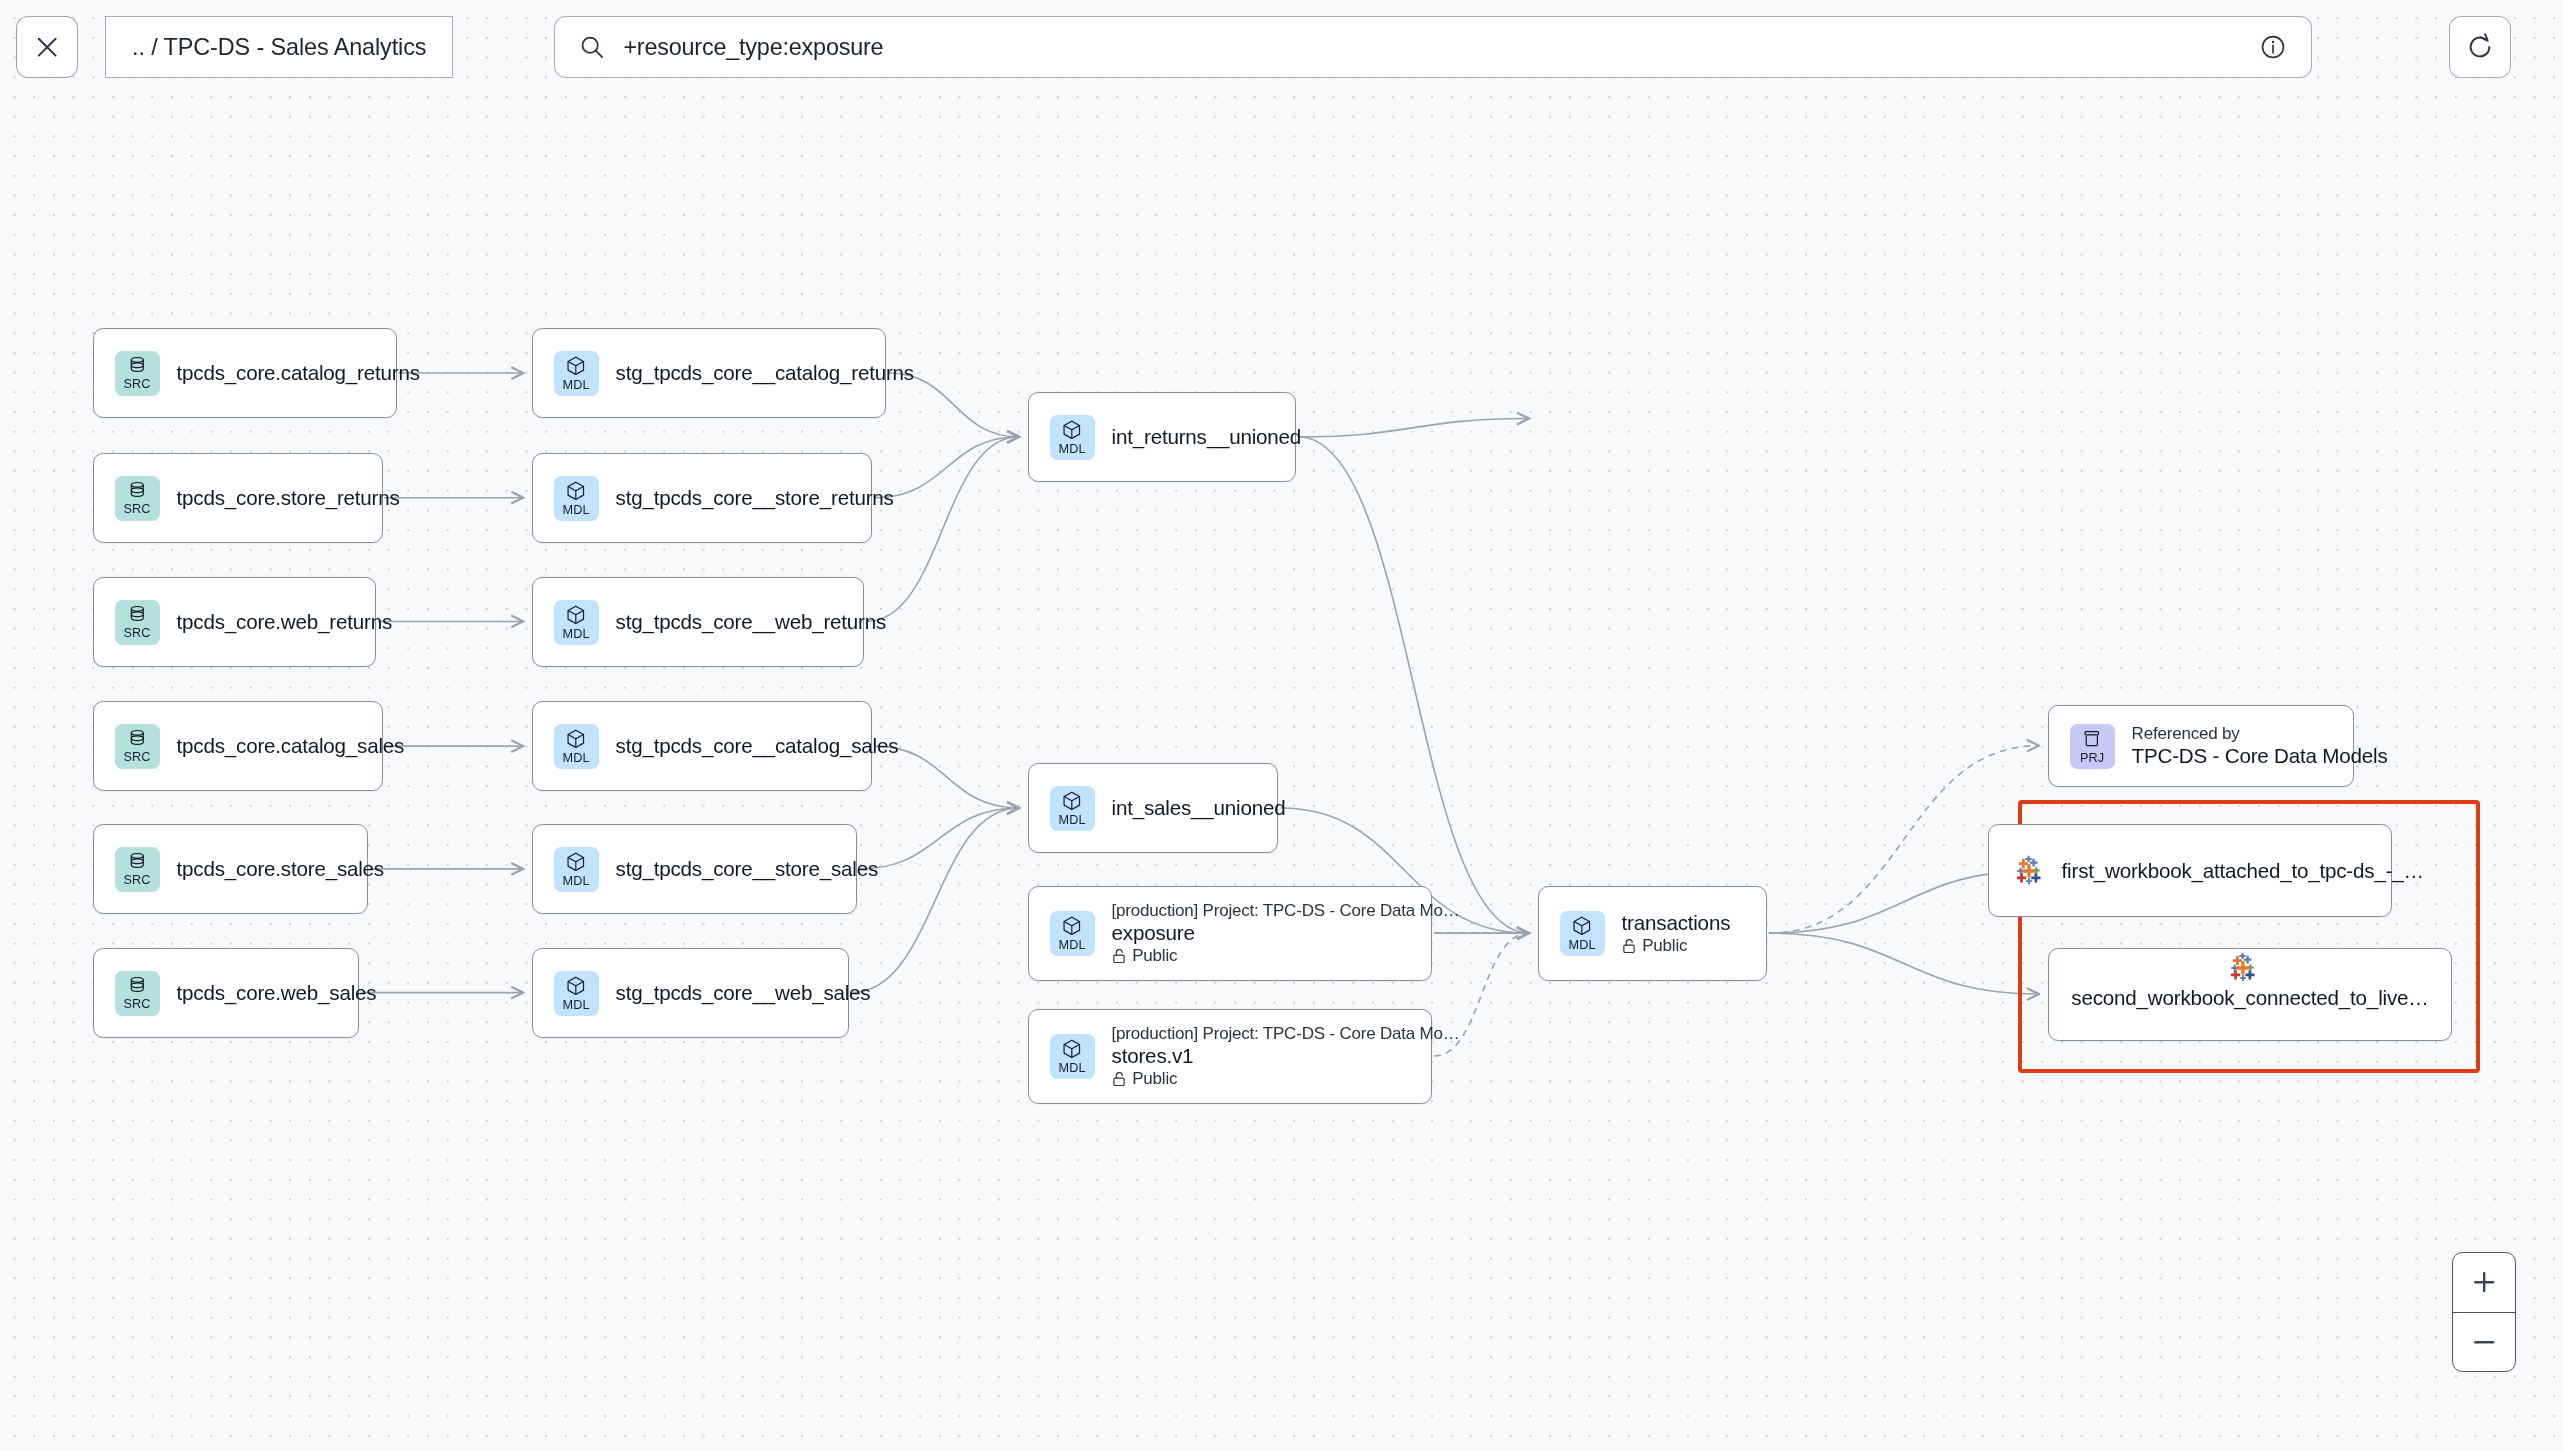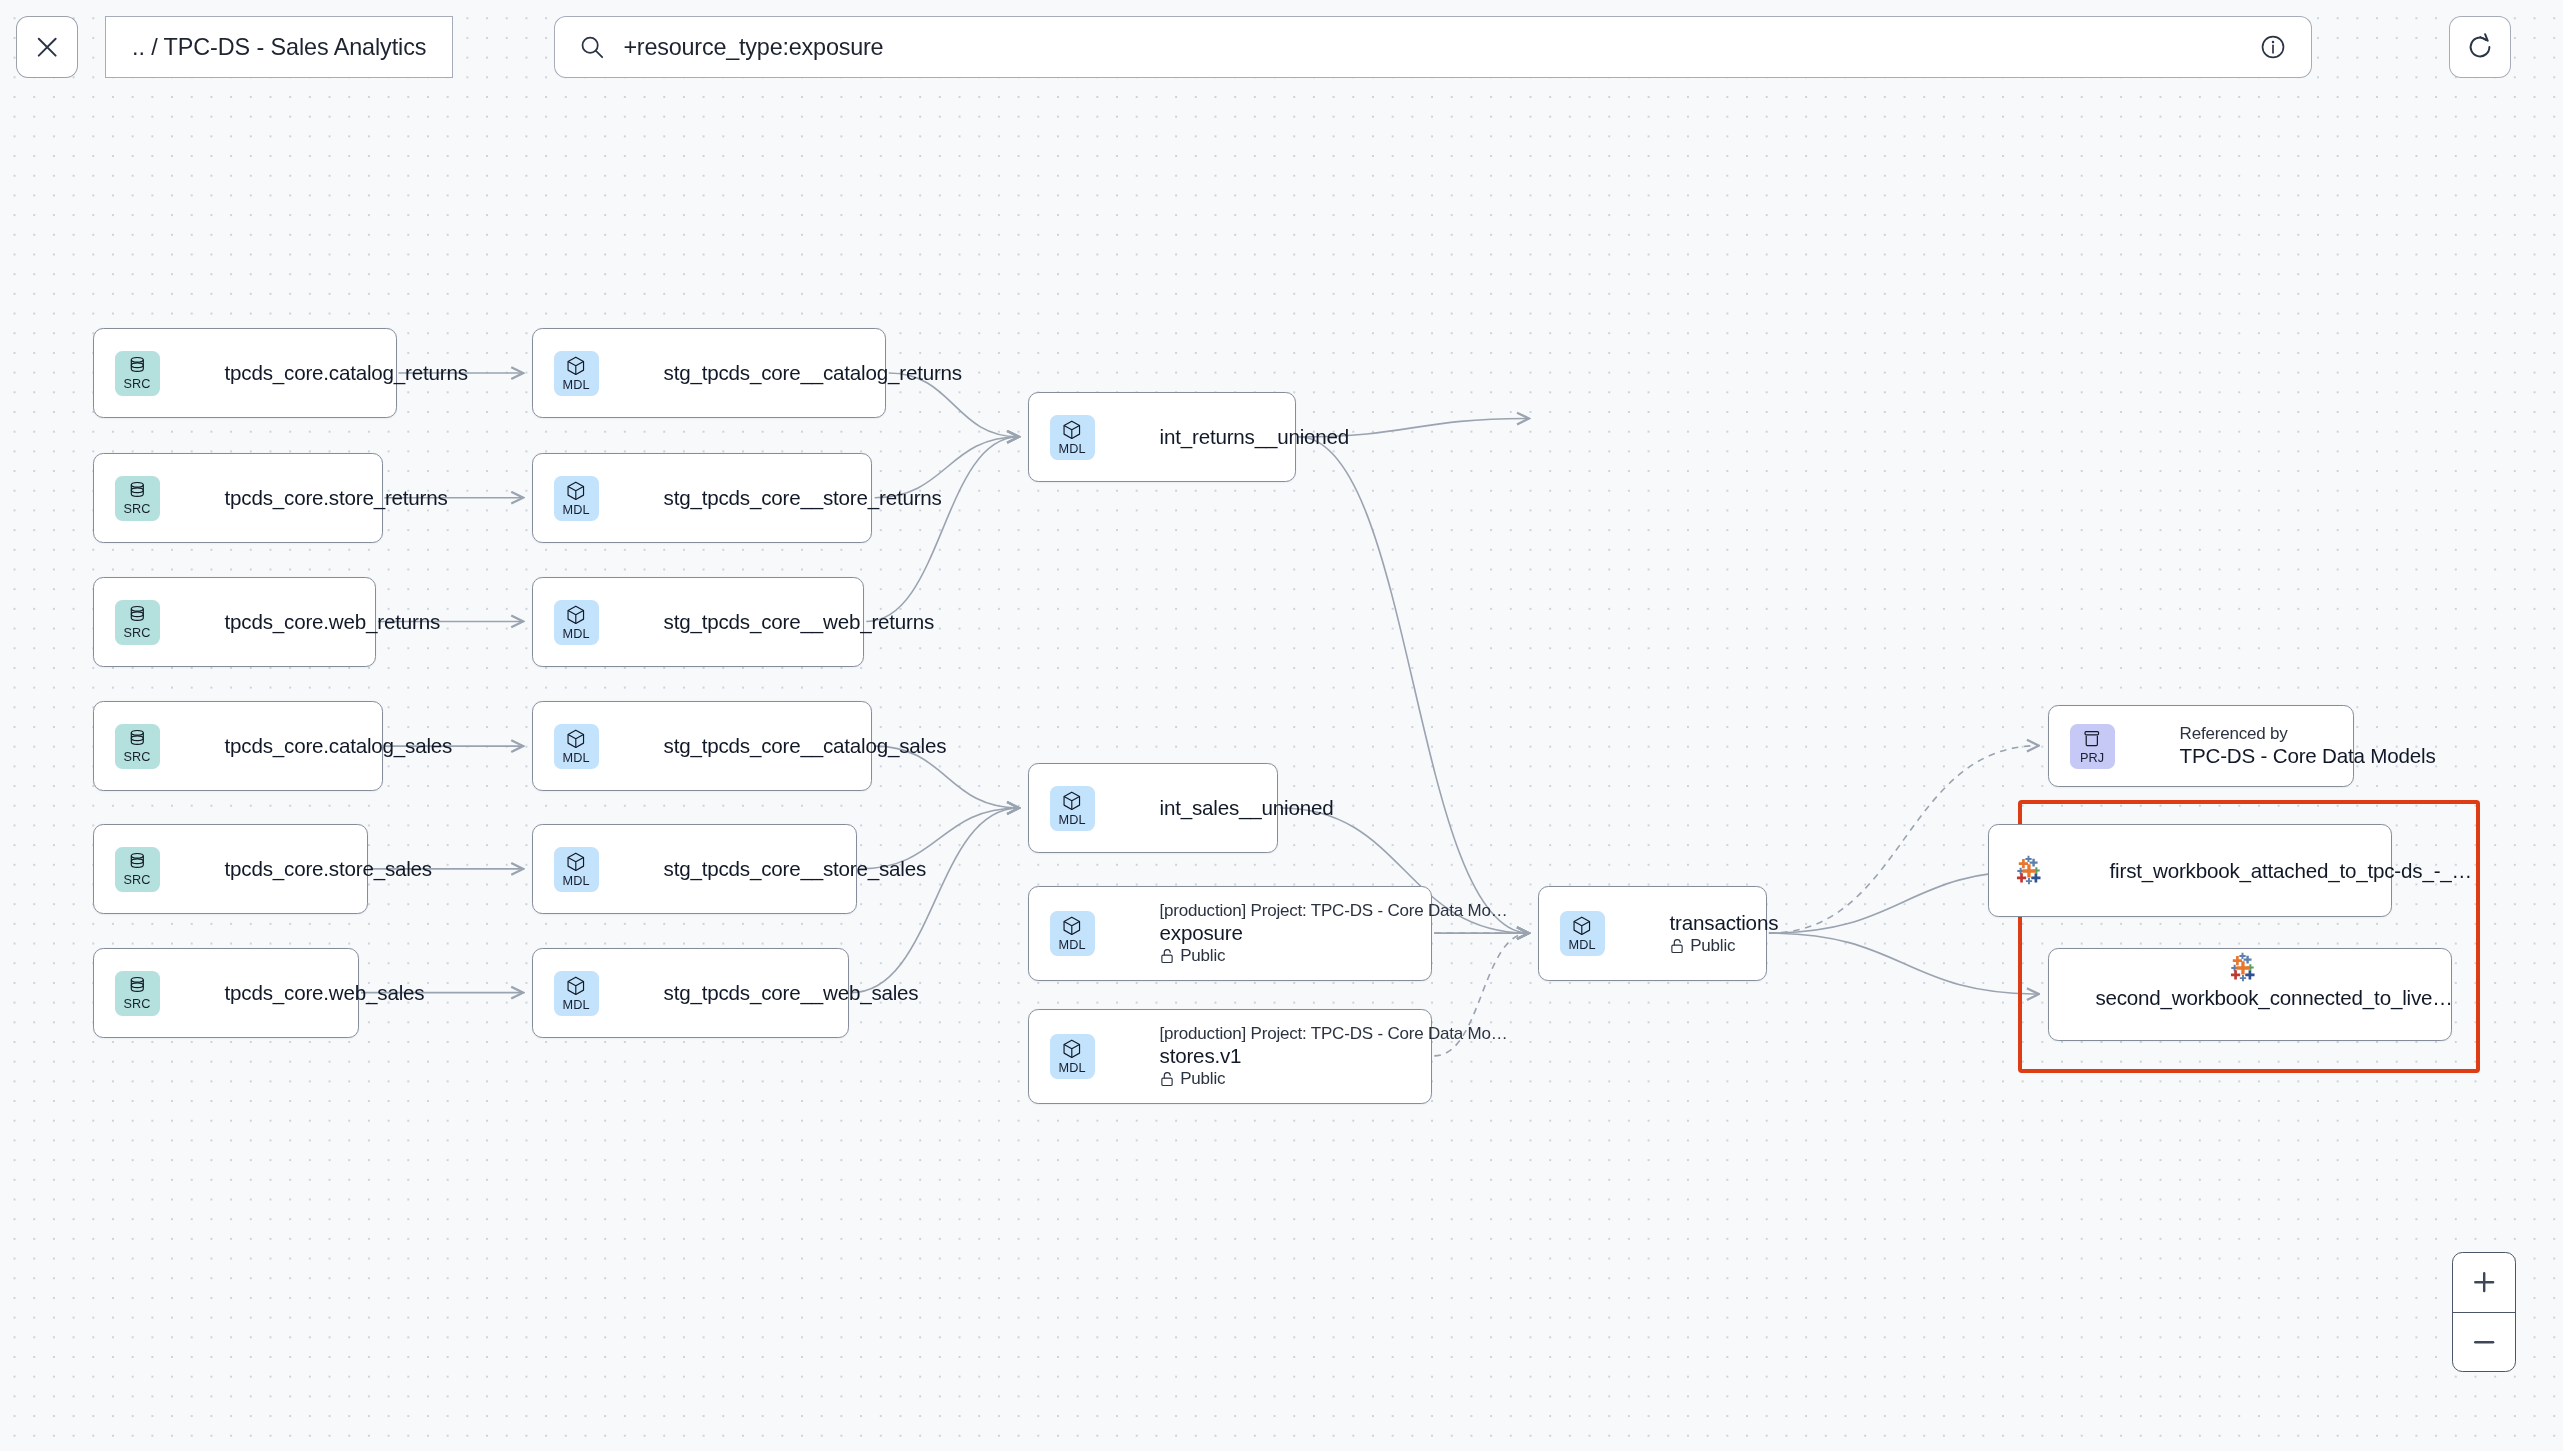--- a/index.html
+++ b/index.html
@@ -86,21 +86,21 @@
   }
   .badge-src { background: #b4e0dd; }
   .badge-mdl { background: #c3e2fb; }
   .badge-prj { background: #c6c8f5; }
   .badge-label {
     font-size: 12.7px; letter-spacing: 0.1px; color: #182030;
     line-height: 1; margin-top: 2.3px; font-weight: 400;
   }
   .badge svg { display:block; }
 
-  .node-text { display: flex; flex-direction: column; justify-content: center; min-width: 0; margin-left: 48px; }
+  .node-text { display: flex; flex-direction: column; justify-content: center; min-width: 0; }
   .node-title {
     font-size: 20.6px; color: #111827; white-space: nowrap; letter-spacing: -0.2px;
   }
   .node-sub {
     font-size: 17px; color: #2b3240; white-space: nowrap; letter-spacing: -0.2px;
   }
   .node-meta {
     font-size: 17px; color: #2b3240; white-space: nowrap; letter-spacing: -0.2px;
     display:flex; align-items:center; gap:6.6px; margin-top:1.9px;
   }

